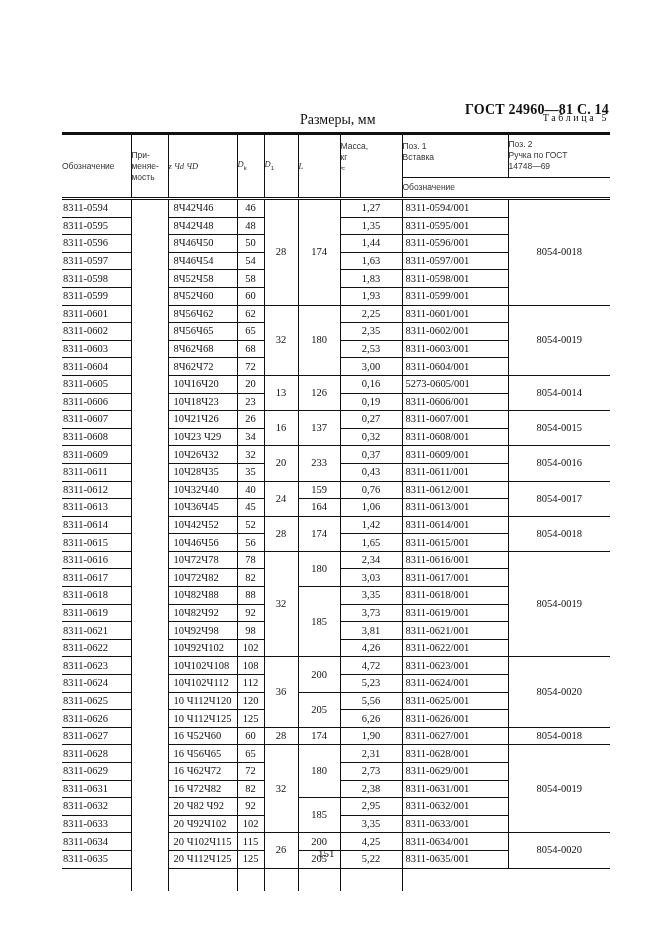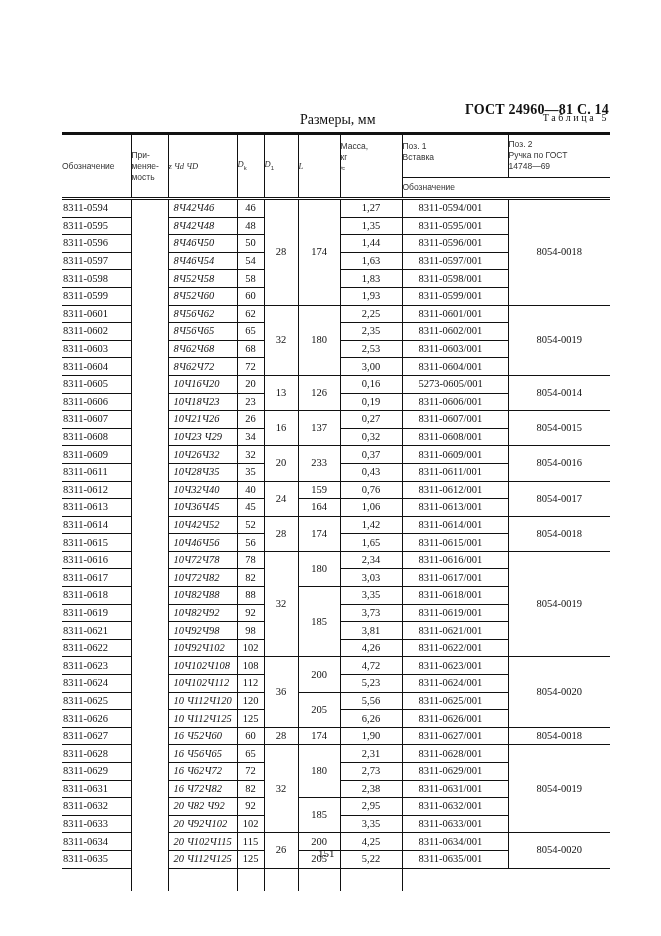--- a/index.html
+++ b/index.html
@@ -13,22 +13,22 @@
   table.gost { position: absolute; left: 62px; top: 132px; width: 548px; border-collapse: collapse; table-layout: fixed; }
   table.gost td, table.gost th { border-left: 1px solid #111; border-right: 1px solid #111; padding: 0; font-size: 10.5px; font-weight: normal; }
   table.gost th { font-family: "Liberation Sans", sans-serif; font-size: 8.5px; color: #333; vertical-align: middle; text-align: left; line-height: 11px; }
   table.gost thead tr.h1 th { border-top: 3px solid #111; height: 36px; }
   table.gost thead tr.h2 th { height: 19px; border-top: 1px solid #111; }
   table.gost thead tr:last-child th, table.gost thead th.tall { border-bottom: 3px double #111; }
   table.gost tr td:first-child, table.gost tr th:first-child { border-left: none; }
   table.gost tr td:last-child, table.gost tr th:last-child { border-right: none; }
   table.gost tbody td { height: 16.6px; line-height: 16px; text-align: center; vertical-align: middle; border-bottom: 1px solid #111; white-space: nowrap; }
   table.gost tbody td.des { text-align: left; padding-left: 1px; }
-  table.gost tbody td.zd { text-align: left; padding-left: 5px; font-style: italic; }
-  table.gost tbody td.ins { text-align: left; padding-left: 16px; }
+  table.gost tbody td.zd { text-align: left; padding-left: 5px; }
+  table.gost tbody td.ins { text-align: left; padding-left: 3px; }
   table.gost tbody td.app { border-bottom: none; }
   table.gost tbody tr.last td { border-bottom: none; height: 48px; vertical-align: top; }
   th i, .it { font-style: italic; font-family: "Liberation Serif", serif; }
   .zdh { font-family: "Liberation Serif", serif; font-size: 12px; color: #111; }
 </style>
 </head>
 <body>
 
 <div class="hdr-right">ГОСТ 24960—81 С. 14</div>
 <div class="tbl-label">Таблица 5</div>

